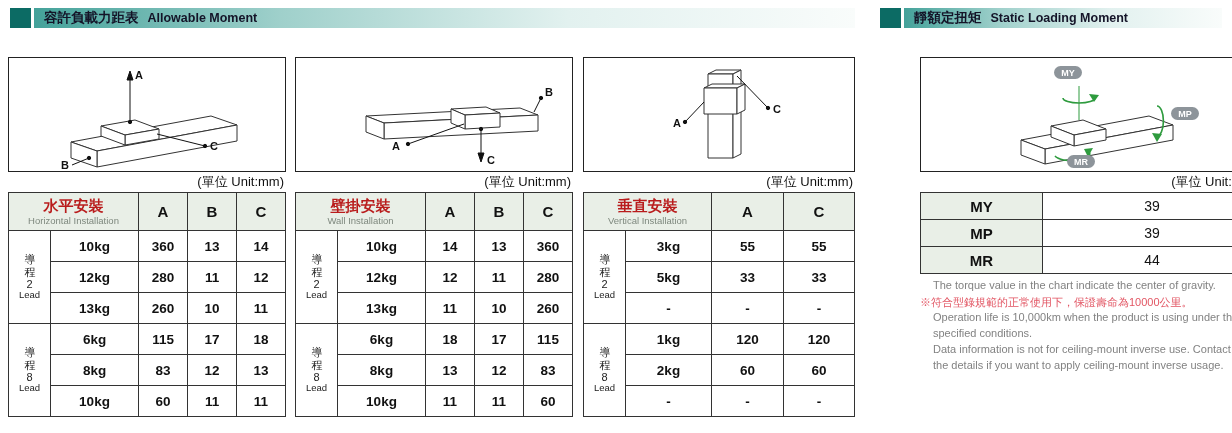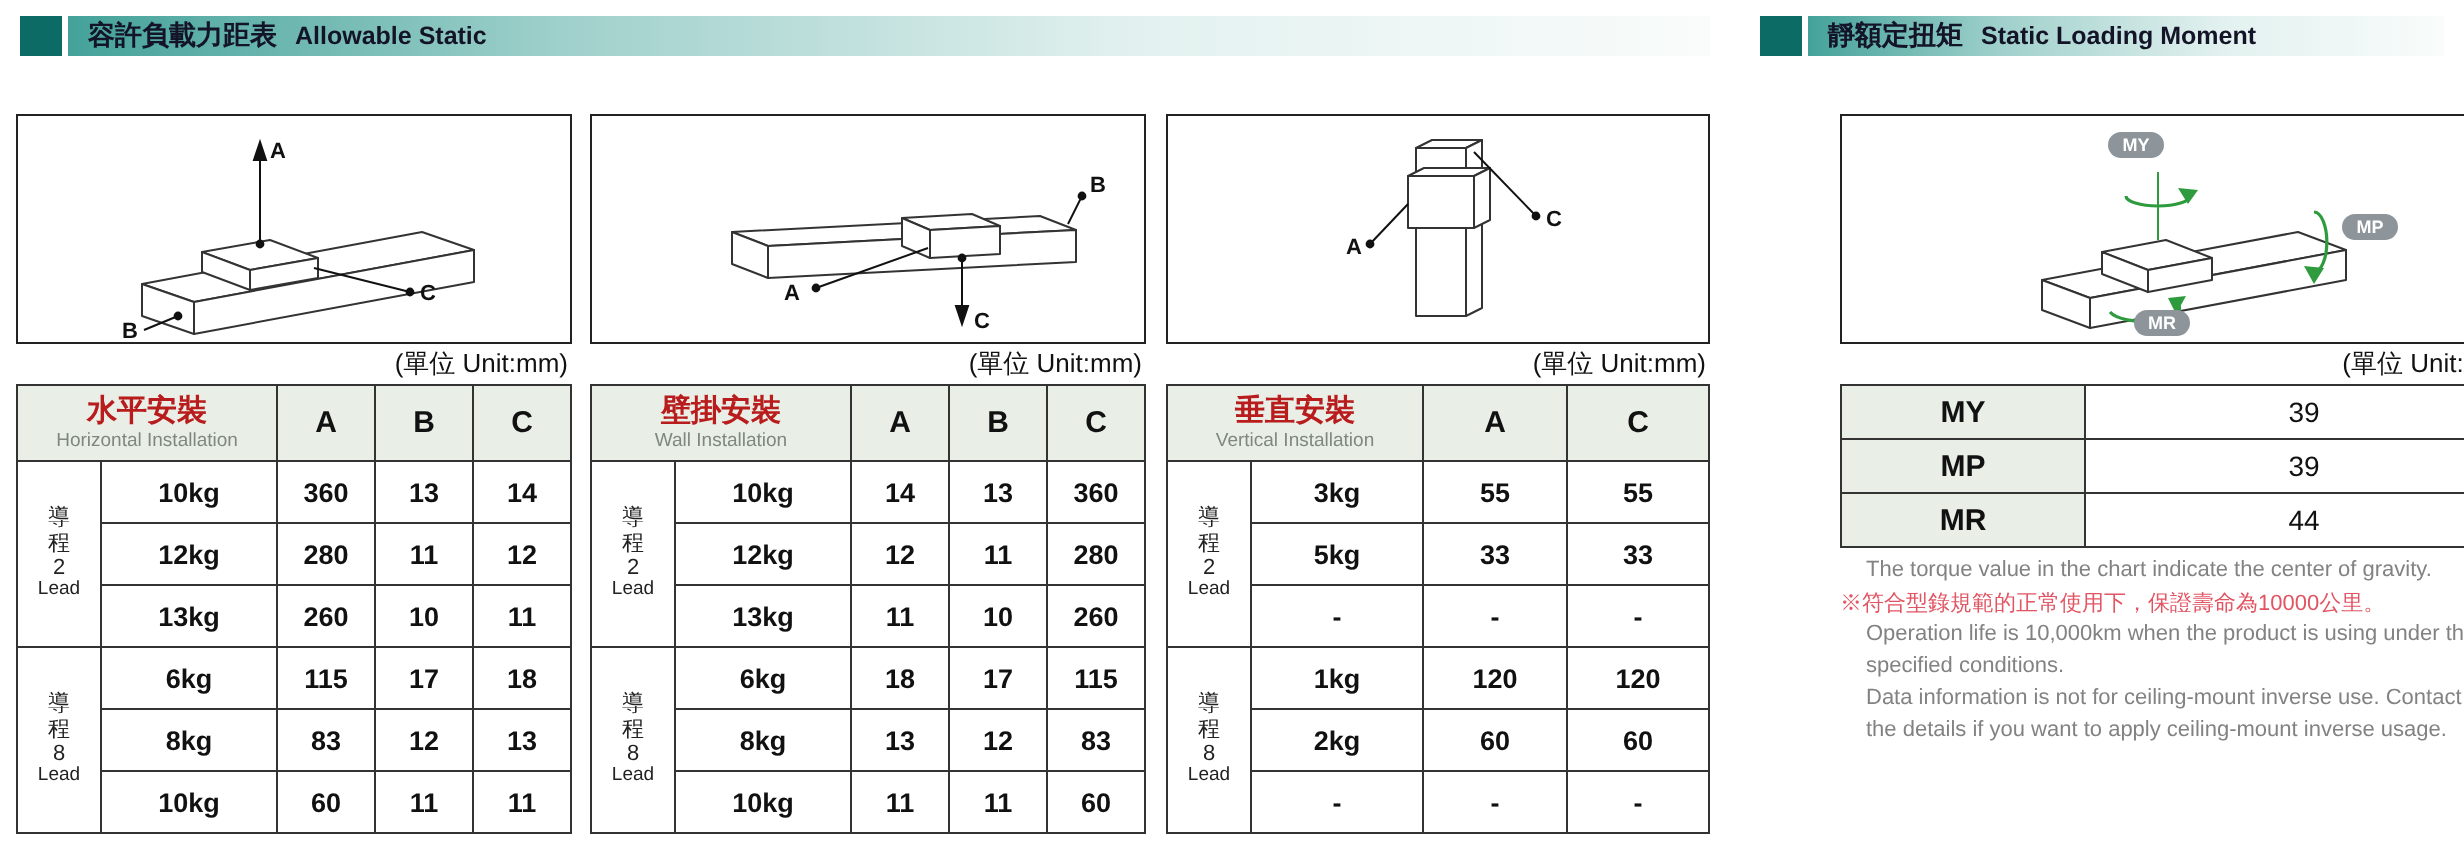--- a/index.html
+++ b/index.html
@@ -29,21 +29,21 @@
   .dbox{height:115px;border:1px solid #222;background:#fff;box-sizing:border-box;overflow:hidden;}
   .unit{height:20px;line-height:20px;text-align:right;font-size:13px;padding-right:2px;color:#111;}
 
   table.moment{border-collapse:collapse;width:100%;table-layout:fixed;}
   table.moment td,table.moment th{border:1px solid #333;text-align:center;vertical-align:middle;padding:0;}
   th.ih{background:#e9efe7;height:37px;}
   th.ih .tz{font-size:15px;font-weight:bold;color:#b91c1c;line-height:1.15;}
   th.ih .te{font-size:9.5px;font-weight:normal;color:#7e887e;line-height:1.2;margin-top:1px;}
   th.ch{background:#e9efe7;font-size:15px;font-weight:bold;color:#111;}
   td.lead{font-size:11px;line-height:1.12;color:#222;font-weight:normal;}
-  td.lead .lz{display:block;width:12px;margin:0 auto;word-break:break-all;}
+  td.lead .lz{display:block;width:12px;margin:0 auto;word-break:break-all;text-align:right;}
   td.lead .ln{display:block;}
   td.lead .le{display:block;font-size:9.5px;}
   td.w,td.v{font-size:13.5px;font-weight:bold;color:#111;}
   tr.r{height:31px;}
 
   td.ml{background:#e9efe7;font-size:15px;font-weight:bold;height:26px;color:#111;}
   td.mv{font-size:14px;font-weight:normal;color:#111;}
 
   .notes{margin-top:4px;font-size:11px;line-height:1.42;}
   .note{margin-bottom:1px;}
@@ -53,21 +53,21 @@
   svg text.lbl{font-family:"Liberation Sans",sans-serif;font-size:11px;font-weight:bold;fill:#111;}
   svg text.badge-t{font-family:"Liberation Sans",sans-serif;font-size:9px;font-weight:bold;fill:#fff;text-anchor:middle;}
 </style>
 </head>
 <body>
 
 <div class="hdr" id="hdr-left">
   <div class="sq"></div>
   <div class="bar">
     <span class="hz">容許負載力距表</span>
-    <span class="he">Allowable Static</span>
+    <span class="he">Allowable Moment</span>
   </div>
 </div>
 <div class="hdr" id="hdr-right">
   <div class="sq"></div>
   <div class="bar">
     <span class="hz">靜額定扭矩</span>
     <span class="he">Static Loading Moment</span>
   </div>
 </div>
 

